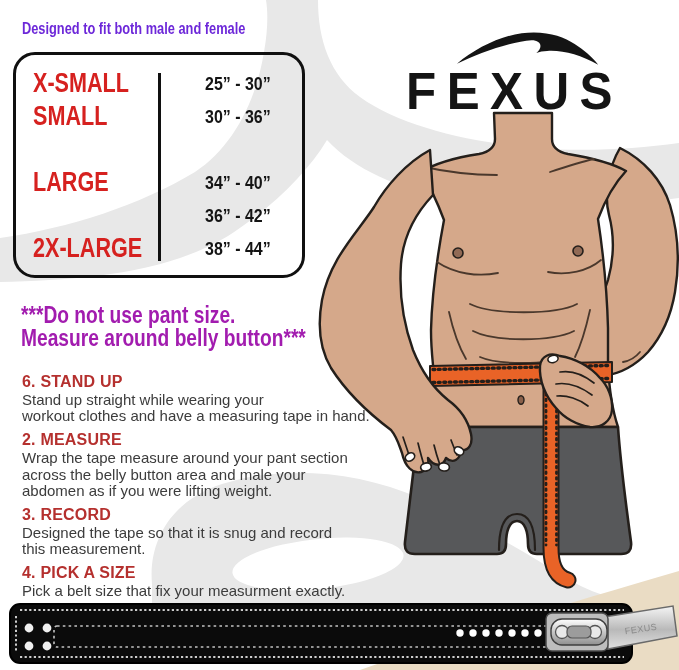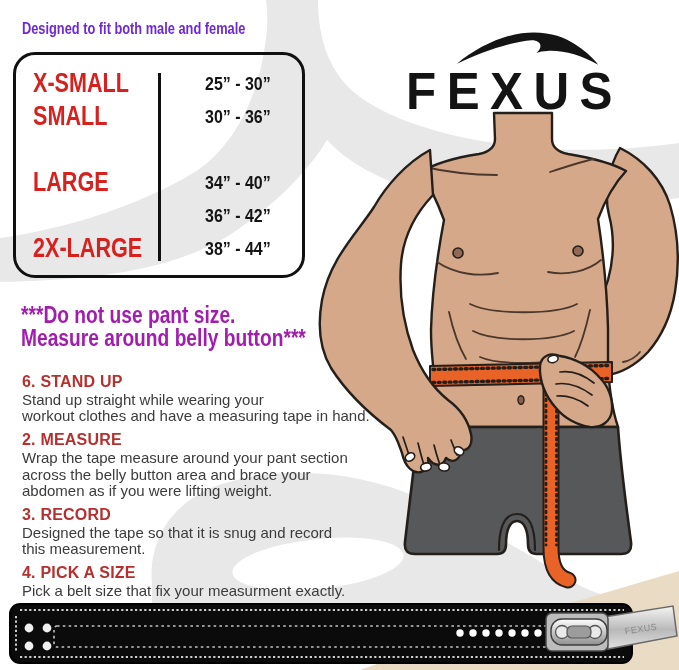--- a/index.html
+++ b/index.html
@@ -184,21 +184,21 @@
 
   <div class="steps">
     <div class="step">
       <div class="step-title">6. STAND UP</div>
       <div class="step-line">Stand up straight while wearing your</div>
       <div class="step-line">workout clothes and have a measuring tape in hand.</div>
     </div>
     <div class="step">
       <div class="step-title">2. MEASURE</div>
       <div class="step-line">Wrap the tape measure around your pant section</div>
-      <div class="step-line">across the belly button area and brace your</div>
+      <div class="step-line">across the belly button area and male your</div>
       <div class="step-line">abdomen as if you were lifting weight.</div>
     </div>
     <div class="step">
       <div class="step-title">3. RECORD</div>
       <div class="step-line">Designed the tape so that it is snug and record</div>
       <div class="step-line">this measurement.</div>
     </div>
     <div class="step">
       <div class="step-title">4. PICK A SIZE</div>
       <div class="step-line">Pick a belt size that fix your measurment exactly.</div>

